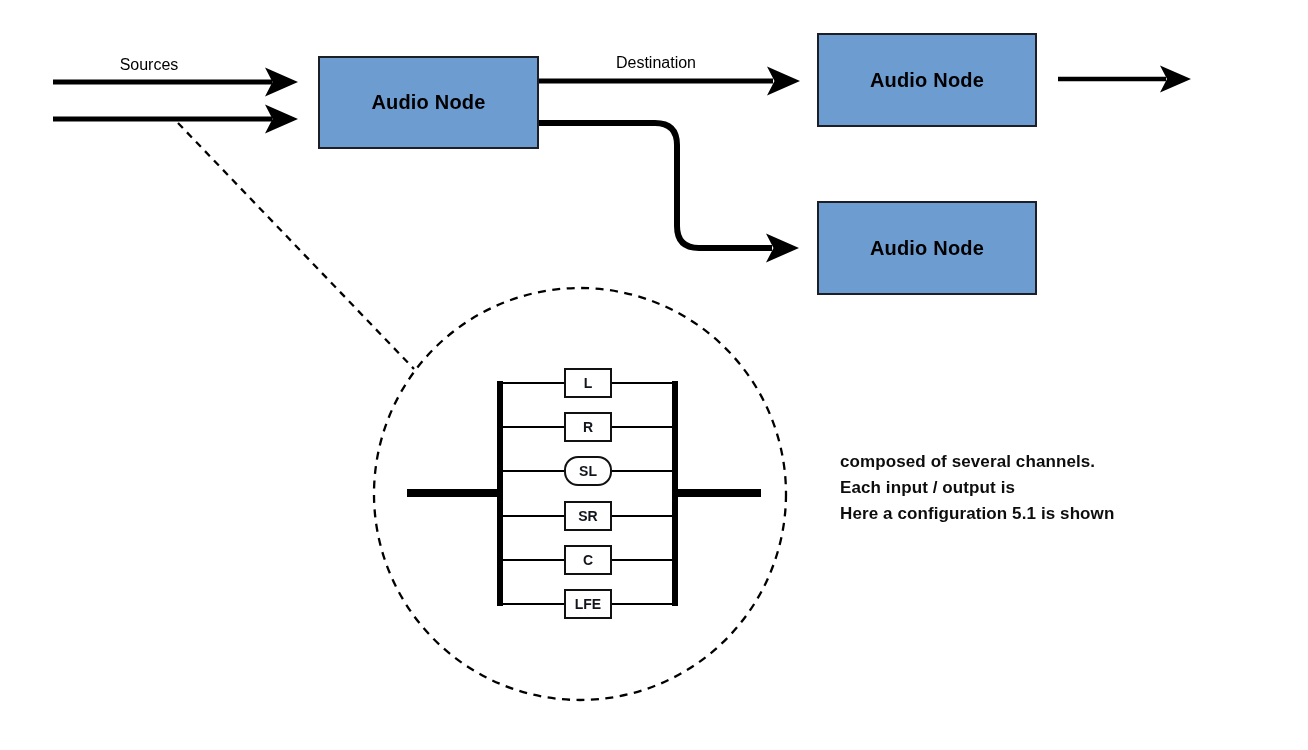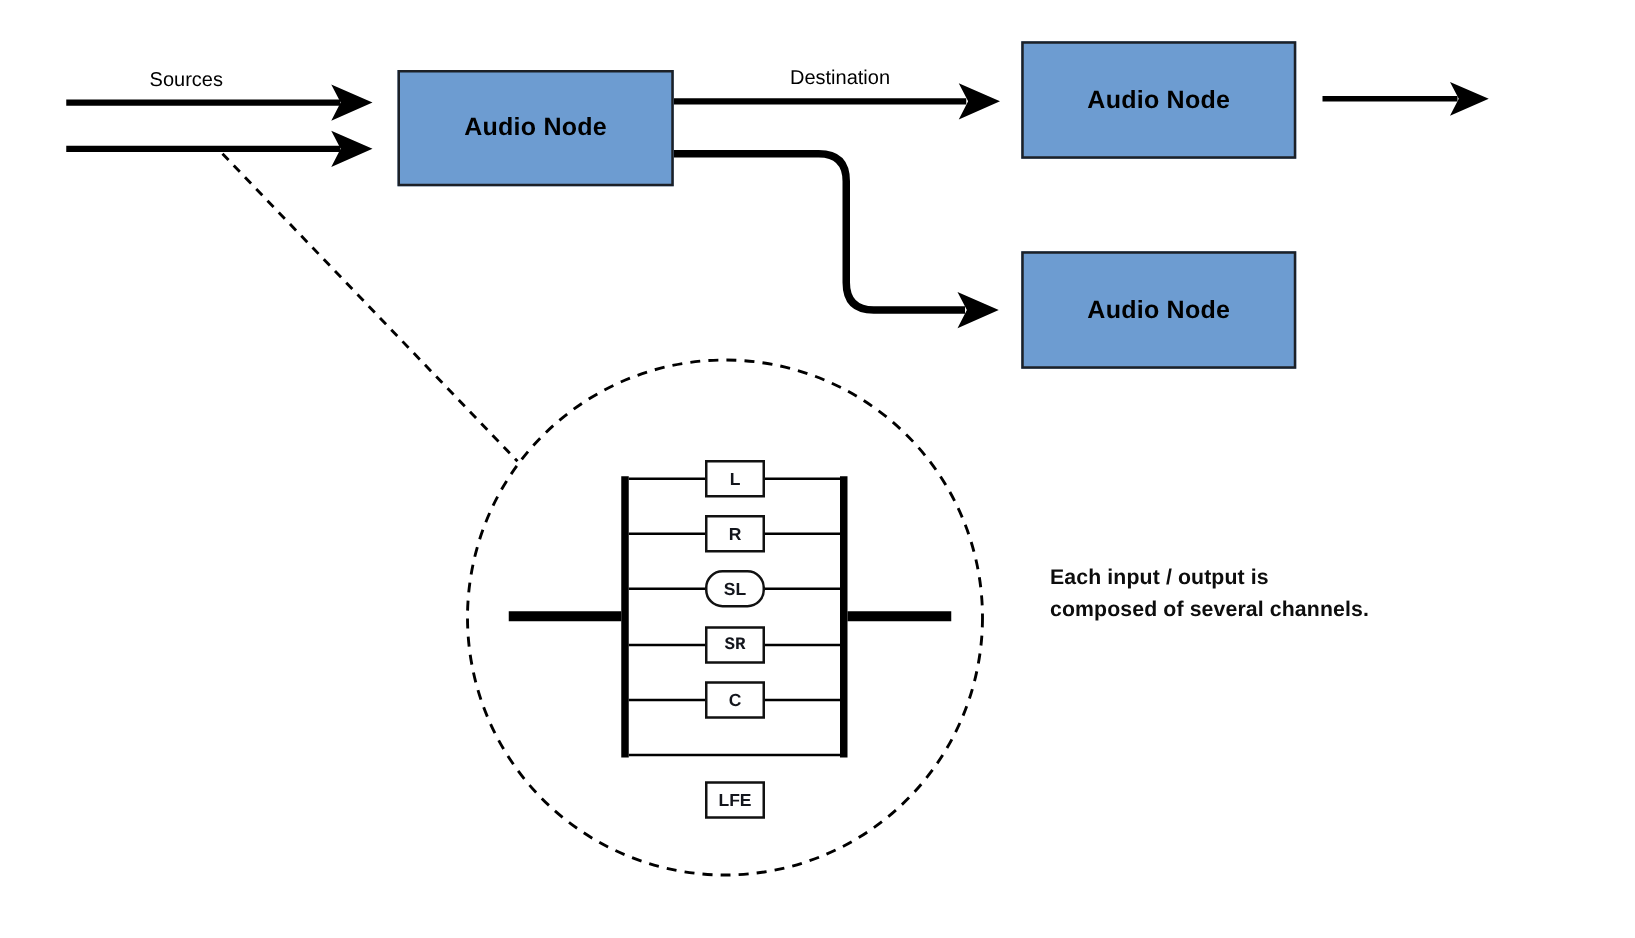--- a/index.html
+++ b/index.html
@@ -120,31 +120,32 @@
       <line class="stroke" x1="503" y1="383" x2="672" y2="383" stroke-width="2"></line>
       <line class="stroke" x1="503" y1="427" x2="672" y2="427" stroke-width="2"></line>
       <line class="stroke" x1="503" y1="471" x2="672" y2="471" stroke-width="2"></line>
       <line class="stroke" x1="503" y1="516" x2="672" y2="516" stroke-width="2"></line>
       <line class="stroke" x1="503" y1="560" x2="672" y2="560" stroke-width="2"></line>
       <line class="stroke" x1="503" y1="604" x2="672" y2="604" stroke-width="2"></line>
     </g>
   </svg>
 
   <div class="flow-label" style="left:99px; top:56px; width:100px;">Sources</div>
-  <div class="flow-label" style="left:622px; top:54px; width:100px;">Destination</div>
+  <div class="flow-label" style="left:606px; top:54px; width:100px;">Destination</div>
 
   <div class="node" id="node1">Audio Node</div>
   <div class="node" id="node2">Audio Node</div>
   <div class="node" id="node3">Audio Node</div>
 
   <div class="chan" style="top:368px;">L</div>
   <div class="chan" style="top:412px;">R</div>
   <div class="chan" style="top:456px;border-radius:14px;">SL</div>
-  <div class="chan" style="top:501px;font-family:Liberation Mono, monospace;">SR</div>
+  <div class="chan" style="top:501px;">SR</div>
   <div class="chan" style="top:545px;">C</div>
-  <div class="chan" style="top:589px;margin-top:36px;">LFE</div>
+  <div class="chan" style="top:589px;">LFE</div>
 
   <div class="note">
+    <div>composed of several channels.</div>
     <div>Each input / output is</div>
-    <div>composed of several channels.</div>
+    <div>Here a configuration 5.1 is shown</div>
   </div>
 
 </div>
 
 </body></html>

